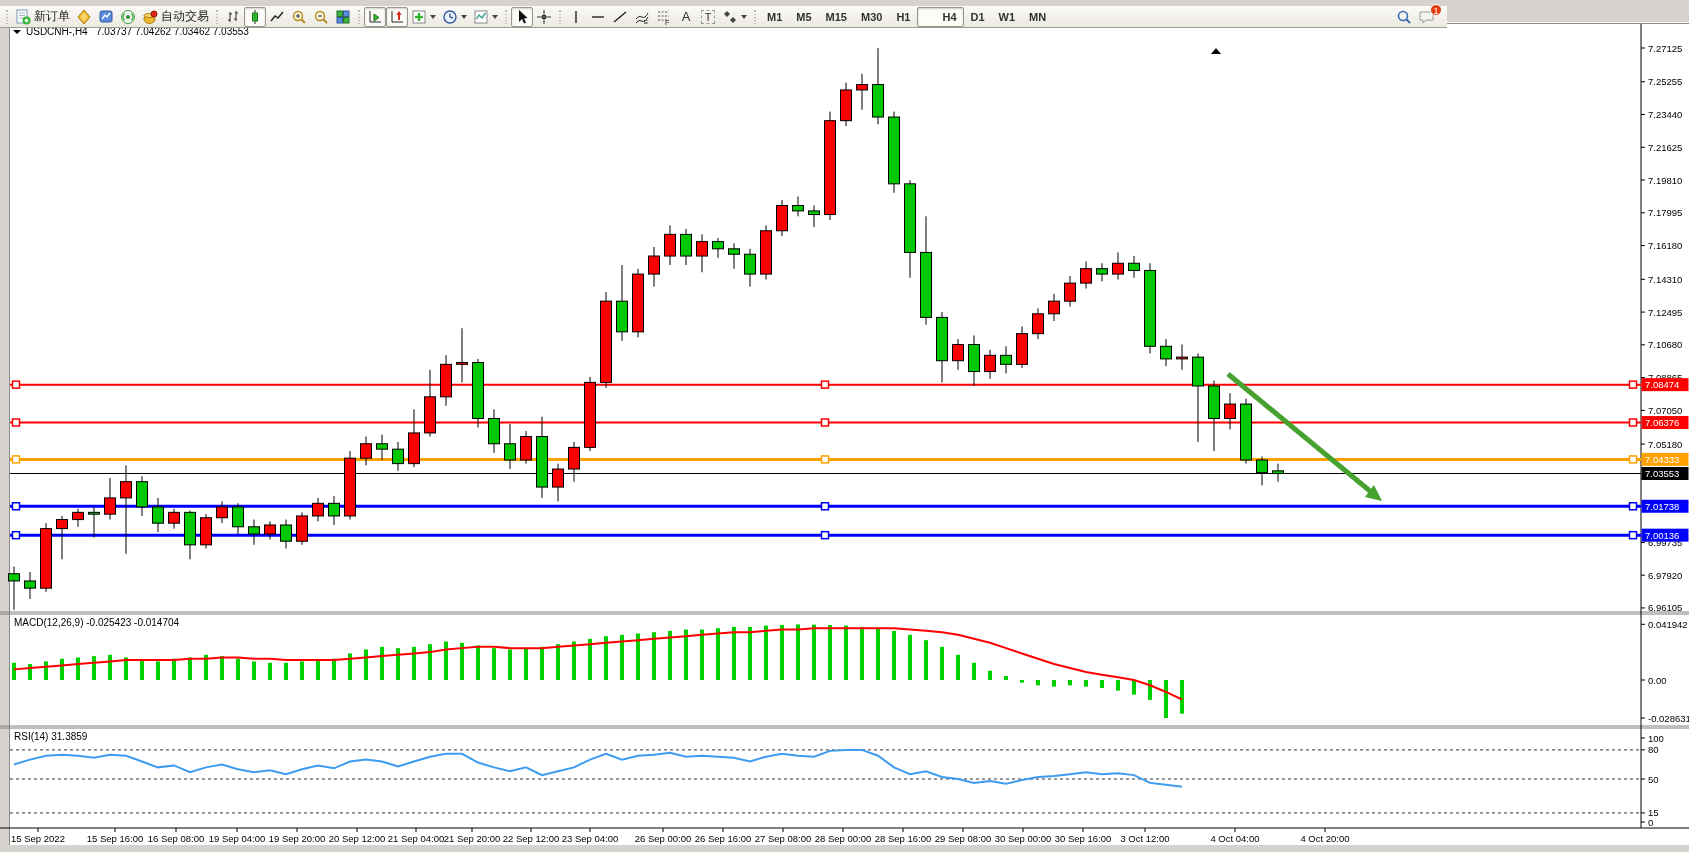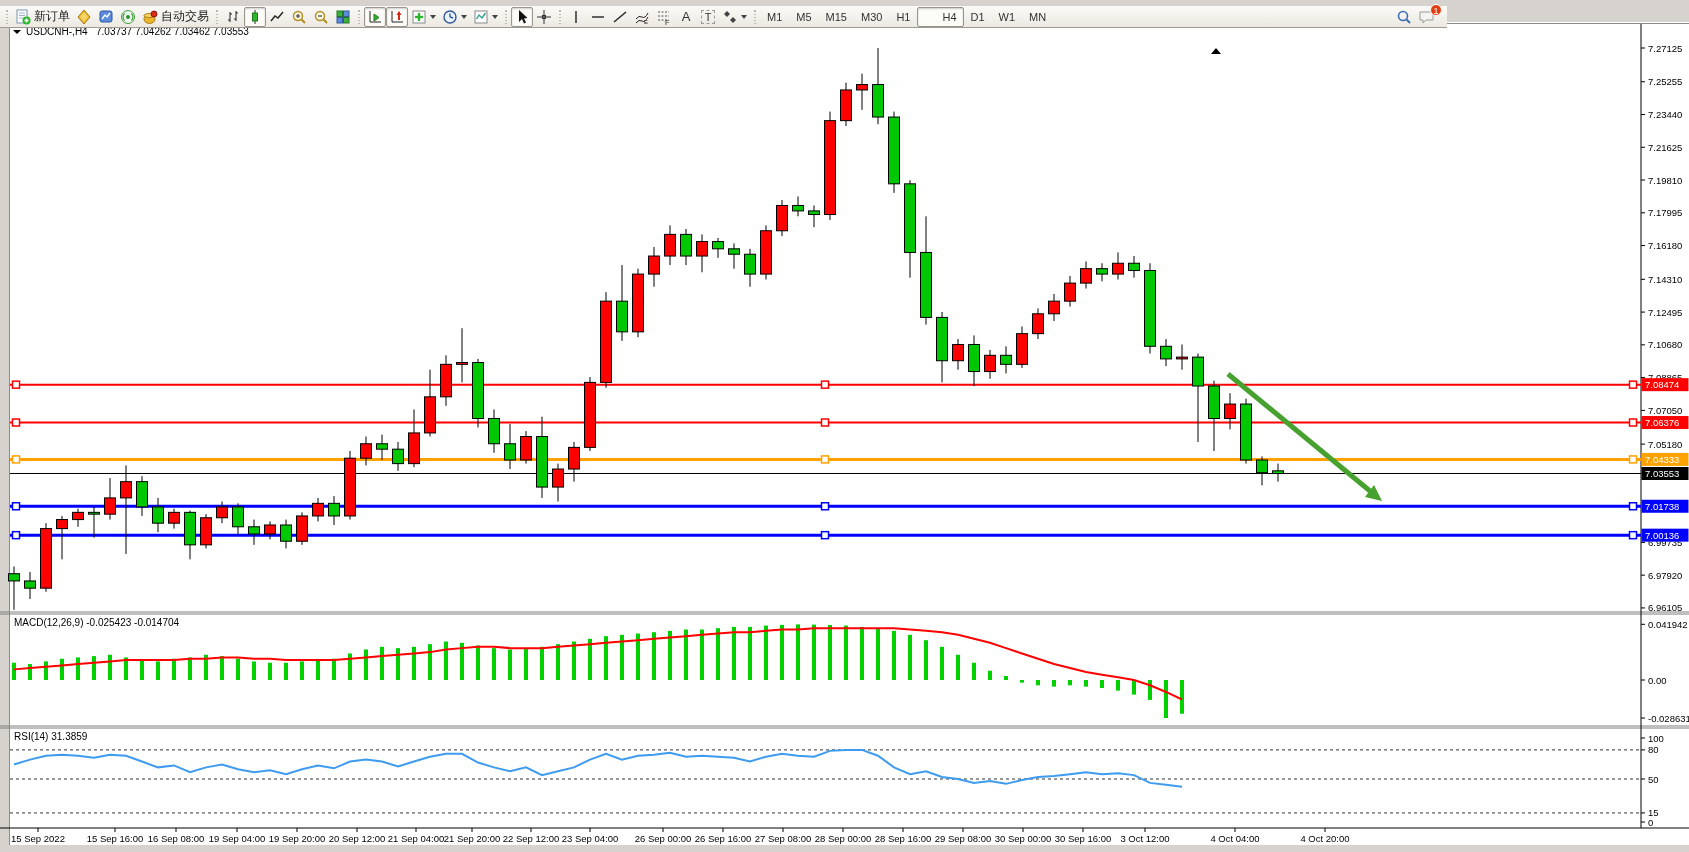--- a/index.html
+++ b/index.html
@@ -226,21 +226,21 @@
   </div>
   <div class="tb-btn">
     <svg width="16" height="16">
       <polygon points="5,2 8,5 5,8 2,5" fill="#444"></polygon>
       <polygon points="11,8 14,11 11,14 8,11" fill="#444"></polygon>
     </svg>
     <span class="caret"></span>
   </div>
 
   <div class="grip"></div>
-  <div id="tf-group" style="display:flex;">
+  <div id="tf-group" style="display:flex;font-weight:bold;">
       <div class="tf-btn">M1</div>
       <div class="tf-btn">M5</div>
       <div class="tf-btn">M15</div>
       <div class="tf-btn">M30</div>
       <div class="tf-btn">H1</div>
       <div class="tf-btn active">H4</div>
       <div class="tf-btn">D1</div>
       <div class="tf-btn">W1</div>
       <div class="tf-btn">MN</div>
     </div>

